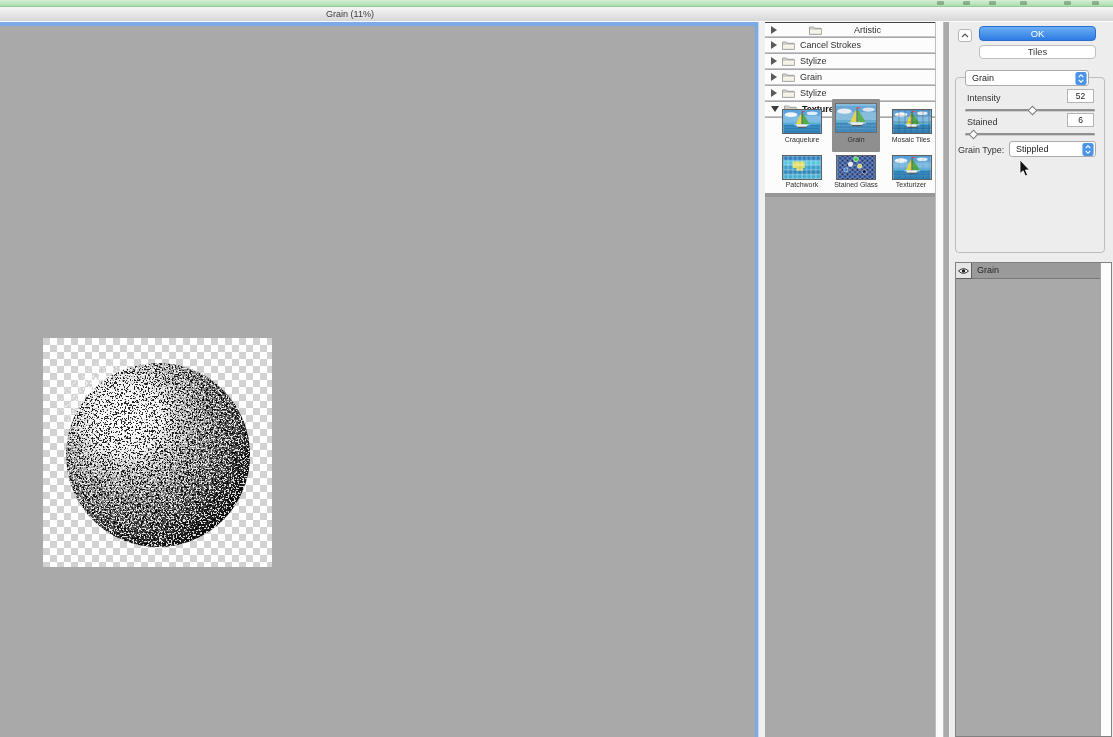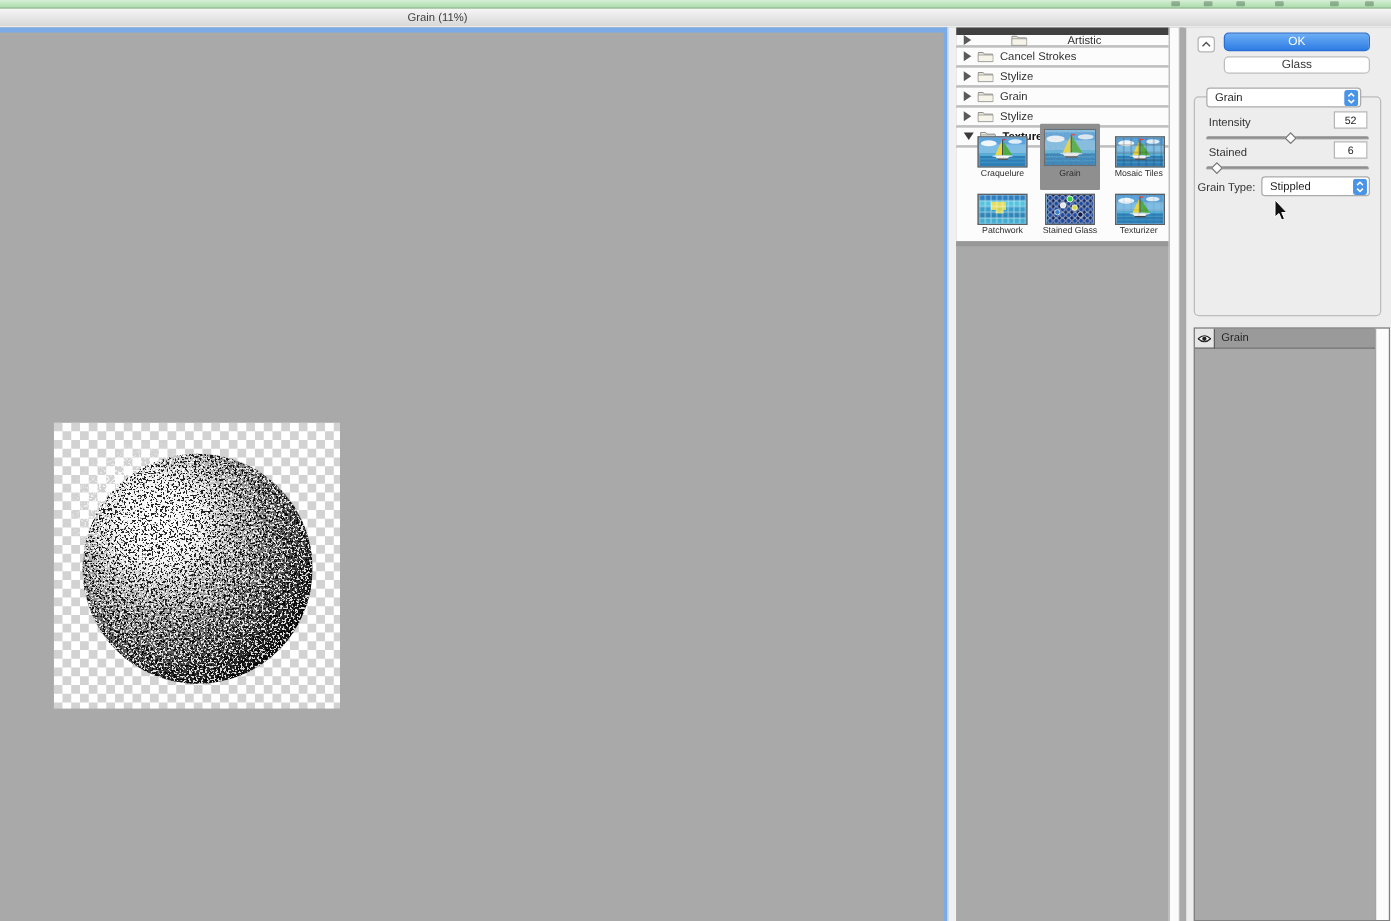--- a/index.html
+++ b/index.html
@@ -24,21 +24,21 @@
 
   
   #gutter { position:absolute; left:758px; top:22px; width:7px; height:715px; background:#f0f0f0; border-left:1px solid #c9d6ea; }
 
   
   #filter-panel { position:absolute; left:765px; top:22px; width:182px; height:715px; background:#a9a9a9; }
   #filter-scrollbar { position:absolute; left:170px; top:0; width:9px; height:715px;
     background:#fbfbfb; border-left:1px solid #bdbdbd; border-right:1px solid #bdbdbd; }
   .cat-row { position:absolute; left:0; width:170px; height:15px; background:#fcfcfc;
     border-bottom:1px solid #c6c6c6; display:flex; align-items:center; cursor:default; }
-  .cat-row:first-of-type { border-top:6px solid #404040;gap:27px; }
+  .cat-row:first-of-type { border-top:1px solid #404040;gap:27px; }
   .tri { width:0; height:0; margin-left:6px; }
   .tri.collapsed { border-top:4px solid transparent; border-bottom:4px solid transparent; border-left:6px solid #5a5a5a; }
   .tri.expanded  { border-left:4px solid transparent; border-right:4px solid transparent; border-top:6px solid #3a3a3a; }
   .cat-folder { margin-left:5px; }
   .cat-label { margin-left:5px; font-size:9px; color:#303030; }
   .cat-label.bold { font-weight:bold; color:#111; }
   #thumbs-bg { position:absolute; left:0; top:96px; width:170px; height:75px; background:#fcfcfc; }
   #thumbs-shade { position:absolute; left:0; top:171px; width:170px; height:4px; background:#979797; }
   .thumb { position:absolute; border:1px solid #5f5f5f; background:#7fbde4; }
   .thumb-caption { position:absolute; width:54px; text-align:center; font-size:7px; color:#2e2e2e; }
@@ -283,21 +283,21 @@
   <div id="filter-scrollbar"></div>
 </div>
 
 <div id="settings-panel">
   <div id="collapse-btn">
     <svg width="8" height="5" viewBox="0 0 8 5">
       <path d="M1,4 L4,1 L7,4" stroke="#555" stroke-width="1.2" fill="none"></path>
     </svg>
   </div>
   <div class="btn" id="ok-btn">OK</div>
-  <div class="btn" id="cancel-btn">Glass</div>
+  <div class="btn" id="cancel-btn">Tiles</div>
 
   <div id="group-box"></div>
 
   <div class="dropdown" id="filter-select">
     <span>Grain</span>
     <svg class="stepper" width="12" height="13">
         <use href="#stepper"></use>
       </svg>
   </div>
 

